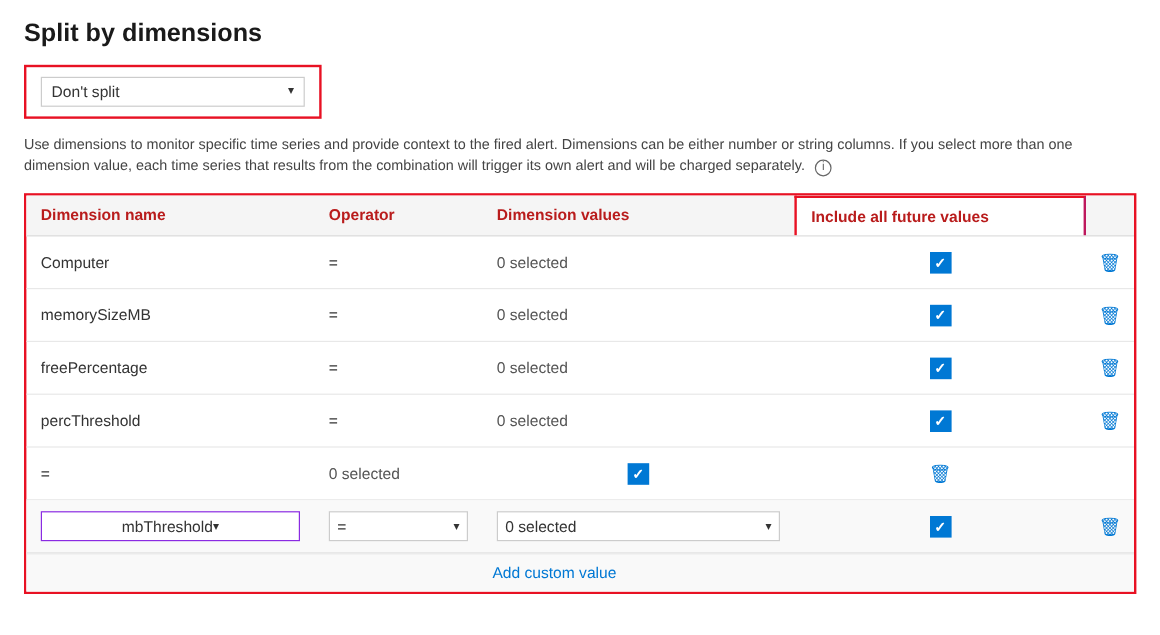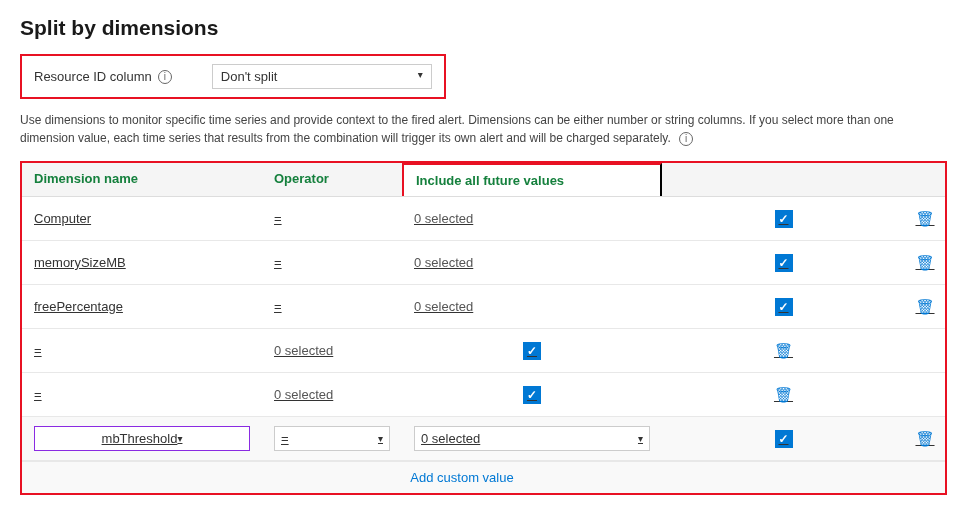--- a/index.html
+++ b/index.html
@@ -84,30 +84,29 @@
       display: grid;
       grid-template-columns: 240px 140px 260px 1fr 40px;
       background: #f5f5f5;
       border-bottom: 1px solid #ddd;
     }
 
     .th {
       padding: 8px 12px;
       font-weight: 600;
       font-size: 13px;
-      color: #15803d;
+      color: #b91c1c;
     }
 
     .table-row {
       display: grid;
       grid-template-columns: 240px 140px 260px 1fr 40px;
       border-bottom: 1px solid #e8e8e8;
       align-items: center;
       min-height: 44px;
-      text-decoration: underline;
     }
 
     .table-row:last-child {
       border-bottom: none;
     }
 
     .td {
       padding: 8px 12px;
       font-size: 13px;
       color: #333;
@@ -206,56 +205,53 @@
     .add-custom-link {
       color: #0078d4;
       cursor: pointer;
       font-size: 13px;
       text-decoration: none;
     }
 
     .future-col-header {
       background: #fff;
       border-left: 2px solid #e81123;
-      border-right: 2px solid #000000;
+      border-right: 2px solid #be185d;
       border-top: 2px solid #e81123;
     }
   </style>
 </head>
 <body>
 
 
 
 
 <div class="page-title">Split by dimensions</div>
 
 
 <div class="resource-id-section">
-  <div class="resource-id-label">
-    <span>Resource ID column</span>
-    <span class="info-icon">i</span>
-  </div>
   <div class="dropdown-control">
     <span>Don't split</span>
     <span class="chevron-icon">▾</span>
   </div>
 </div>
 
 
 <div class="description-text">
   <span>Use dimensions to monitor specific time series and provide context to the fired alert. Dimensions can be either number or string columns. If you select more than one dimension value, each time series that results from the combination will trigger its own alert and will be charged separately.</span>
   <span class="info-icon" style="margin-left:5px;">i</span>
 </div>
 
 
 <div class="dimensions-table-wrapper">
 
   <div class="table-header">
     <div class="th">Dimension name</div>
     <div class="th">Operator</div>
+    <div class="th">Dimension values</div>
     <div class="th future-col-header">Include all future values</div>
     <div class="th"></div>
   </div>
 
   <div class="table-row">
     <div class="td dim-name">Computer</div>
     <div class="td operator">=</div>
     <div class="td dim-values">0 selected</div>
     <div class="td future-values">
       <div class="checkbox-blue"></div>
@@ -283,20 +279,21 @@
     <div class="td dim-values">0 selected</div>
     <div class="td future-values">
       <div class="checkbox-blue"></div>
     </div>
     <div class="td delete-col">
       <span class="delete-icon">🗑</span>
     </div>
   </div>
 
   <div class="table-row">
+    <div class="td dim-name">percThreshold</div>
     <div class="td operator">=</div>
     <div class="td dim-values">0 selected</div>
     <div class="td future-values">
       <div class="checkbox-blue"></div>
     </div>
     <div class="td delete-col">
       <span class="delete-icon">🗑</span>
     </div>
   </div>
 

